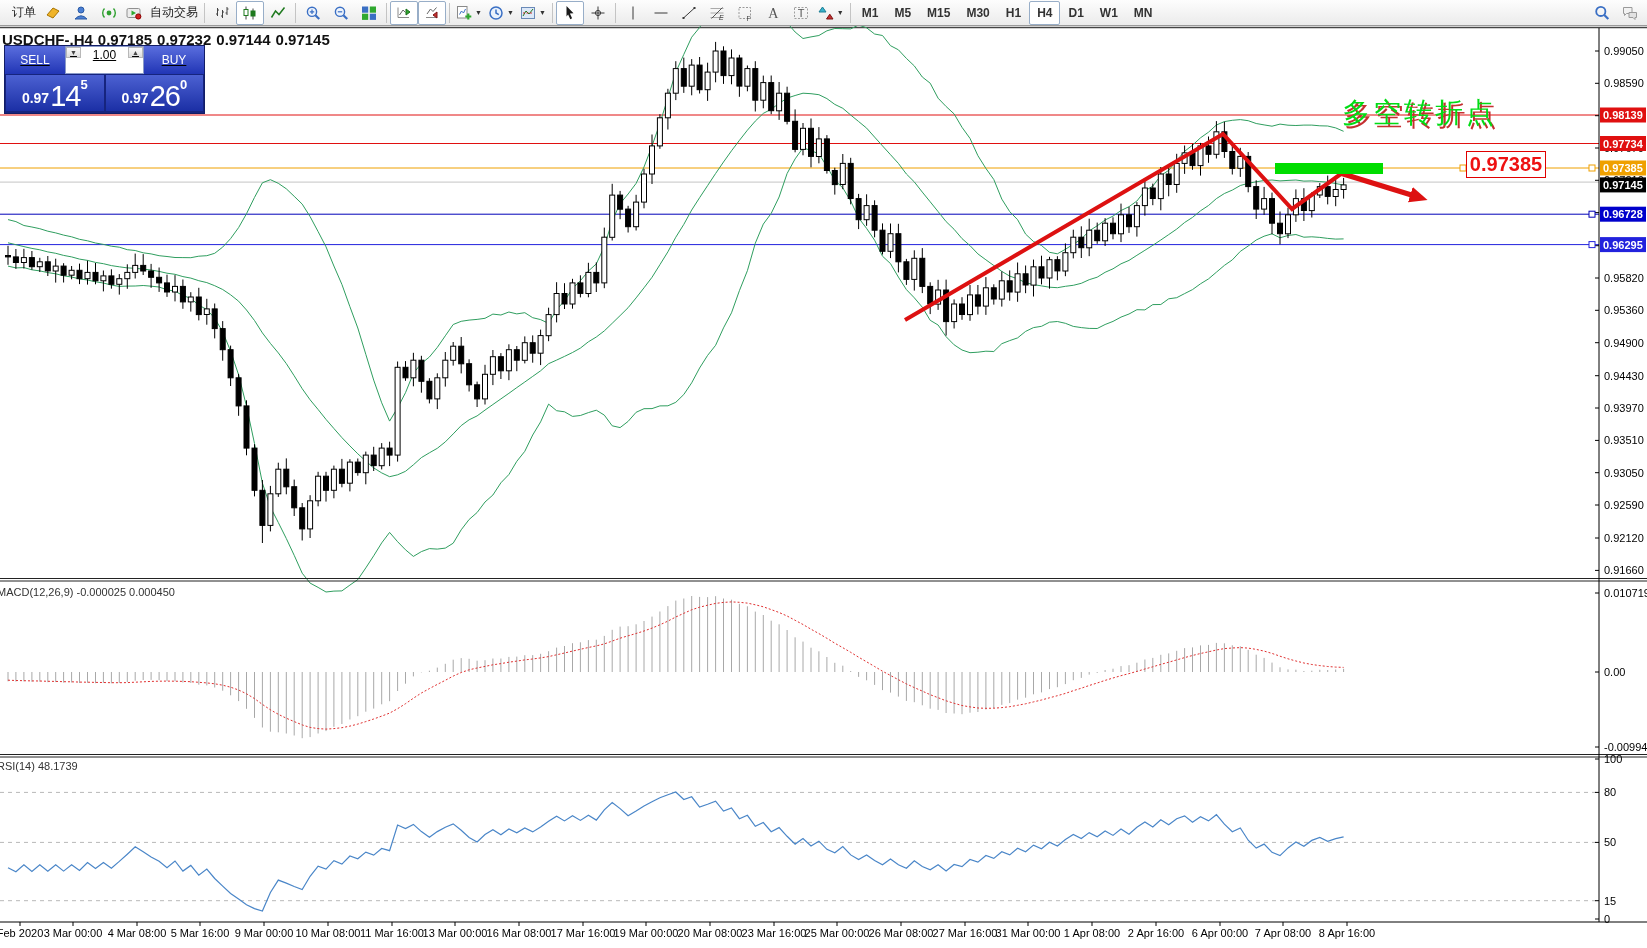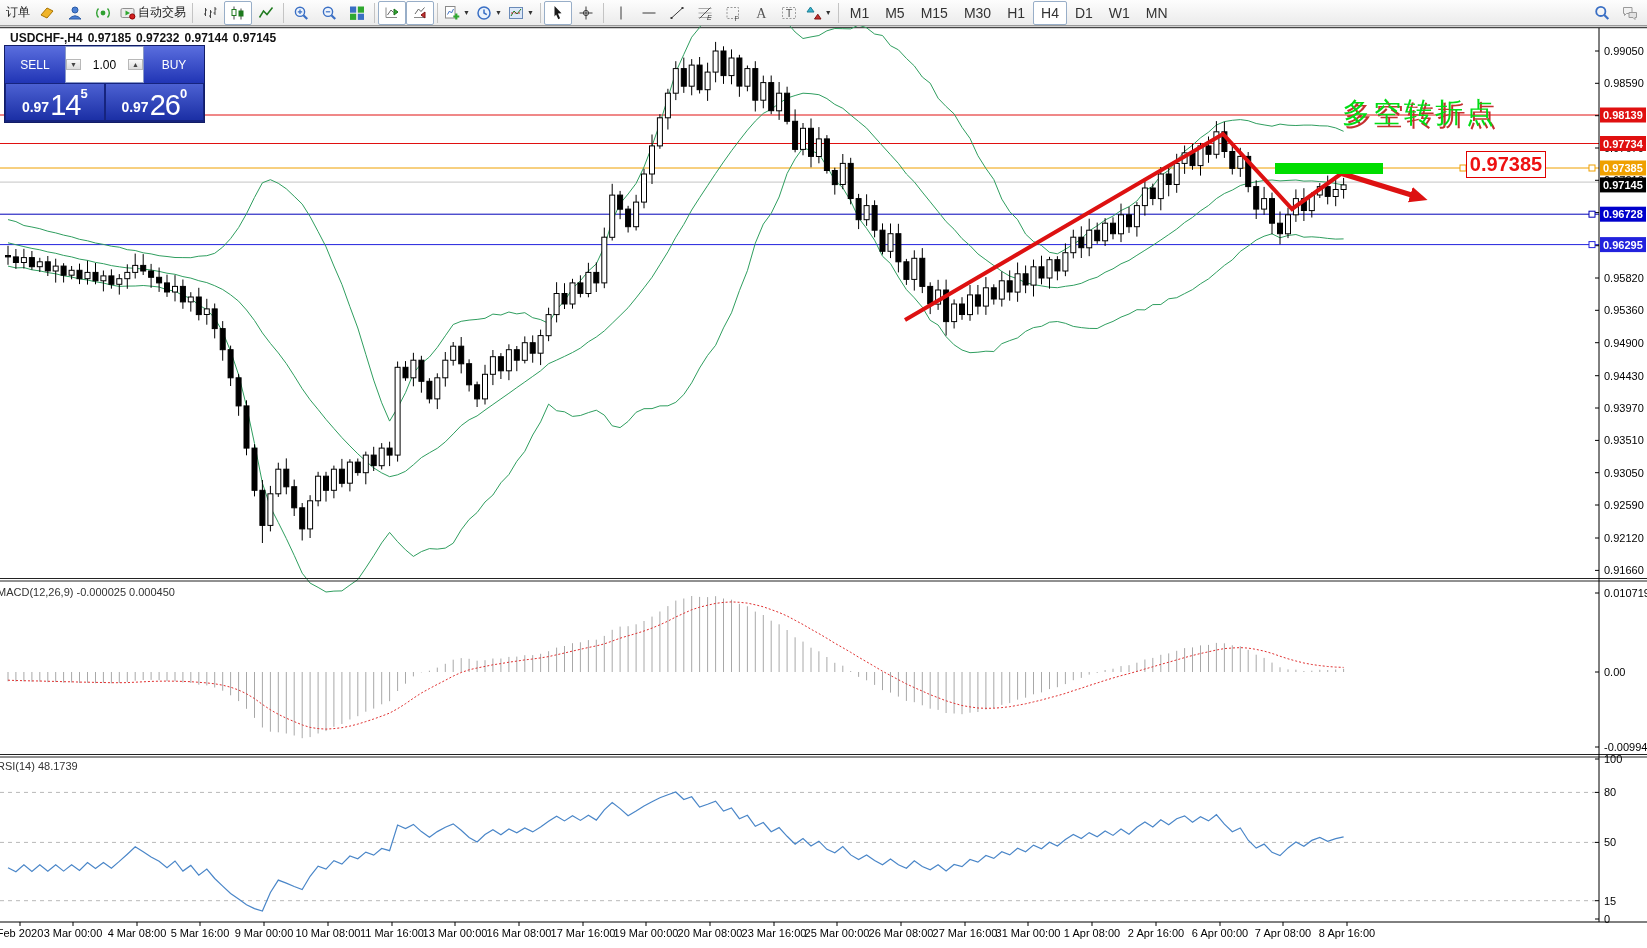--- a/index.html
+++ b/index.html
@@ -4,35 +4,35 @@
 <style>
   html,body{margin:0;padding:0;background:#fff;width:1647px;height:948px;overflow:hidden;
     font-family:"Liberation Sans",sans-serif;position:relative;}
   
   .toolbar{position:absolute;top:0;left:0;width:1647px;height:26px;z-index:6;
     background:linear-gradient(#fdfdfd,#ebebeb);border-bottom:1px solid #9a9a9a;
     display:flex;align-items:center;padding:0 3px;box-sizing:border-box;}
   .tbtn{height:22px;min-width:22px;display:flex;align-items:center;justify-content:center;
     border:1px solid transparent;border-radius:2px;gap:2px;padding:0 2px;font-size:12px;color:#222;cursor:default;}
   .tbtn.active{background:#fff;border:1px solid #98aec8;}
-  .tbtn .lbl{white-space:nowrap;}
+  .tbtn .lbl{white-space:nowrap;margin-left:6px;}
   .tbtn .dd{font-size:7px;color:#333;margin-left:1px;}
-  .tf{font-size:14px;color:#333;padding:0 5px;font-weight:400;text-align:right;}
+  .tf{font-size:12px;color:#333;padding:0 5px;font-weight:700;text-align:right;}
   .sep{width:1px;height:20px;background:#c4c4c4;margin:0 3px;flex:0 0 1px;}
   .spacer{flex:1;}
   .icn{display:flex;align-items:center;justify-content:center;}
   
-  .ohlc{position:absolute;top:31px;left:10px;font-size:12px;font-weight:bold;color:#111;z-index:4;}
+  .ohlc{position:absolute;top:31px;left:2px;font-size:15px;font-weight:bold;color:#111;z-index:4;}
   .ohlc span{margin-right:5px;}
   .oneclick{position:absolute;top:45px;left:4px;width:201px;z-index:4;background:#16247e;
     border:1px solid #121d66;box-sizing:border-box;}
-  .oc-row1{display:flex;height:37px;}
+  .oc-row1{display:flex;height:28px;text-decoration:underline;}
   .oc-sell,.oc-buy{width:60px;color:#fff;font-size:12px;display:flex;align-items:center;justify-content:center;
     background:linear-gradient(#5a6ede,#2135b5);border:none;cursor:default;}
-  .oc-vol{flex:1;display:flex;background:#fff;align-items:center;border:1px solid #8a9ac8;box-sizing:border-box;}
+  .oc-vol{flex:1;display:flex;background:#fff;align-items:flex-start;border:1px solid #8a9ac8;box-sizing:border-box;}
   .oc-spin{width:15px;background:linear-gradient(#fafafa,#dcdcdc);font-size:7px;color:#444;display:flex;
     align-items:center;justify-content:center;border:1px solid #b8b8b8;cursor:default;}
   .oc-vol input{width:100%;border:none;text-align:center;font-size:12px;outline:none;font-family:"Liberation Sans",sans-serif;}
   .oc-row2{display:flex;height:36px;gap:2px;padding:1px 1px 2px 1px;}
   .oc-price{flex:1;background:linear-gradient(#4c61d2,#1b2fa5);color:#fff;display:flex;
     align-items:flex-end;justify-content:center;cursor:default;}
   .oc-small{font-size:14px;font-weight:bold;margin:0 1px 5px 0;}
   .oc-big{font-size:29px;font-weight:normal;line-height:29px;letter-spacing:-1px;}
   .oc-sup{font-size:13px;font-weight:bold;align-self:flex-start;margin-top:2px;}
   .macd-label{position:absolute;top:586px;left:-3px;font-size:11px;color:#333;z-index:4;white-space:nowrap;}

